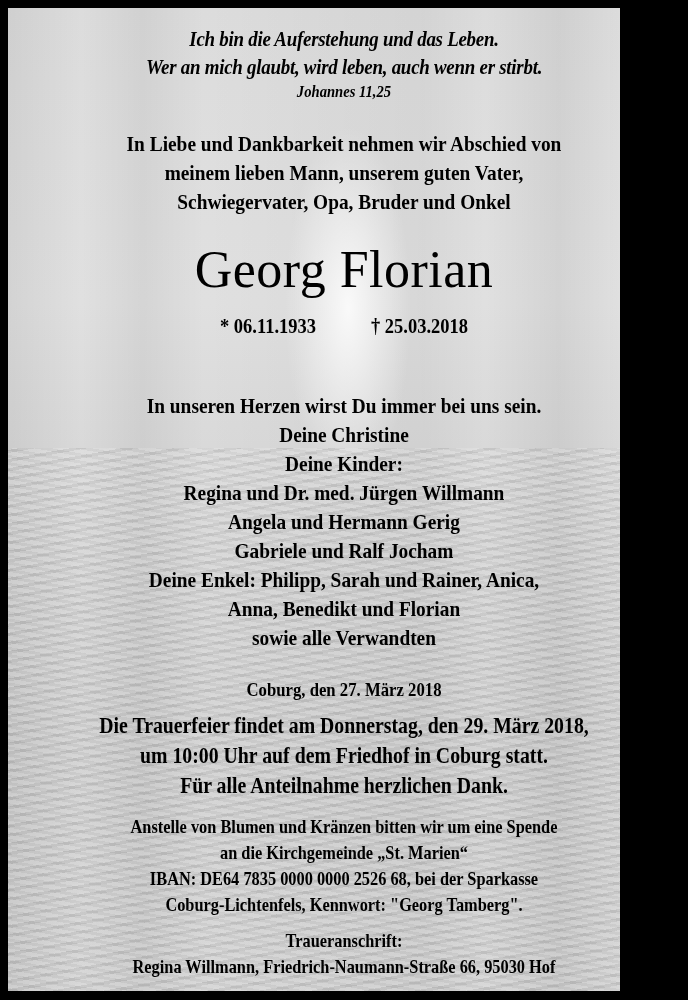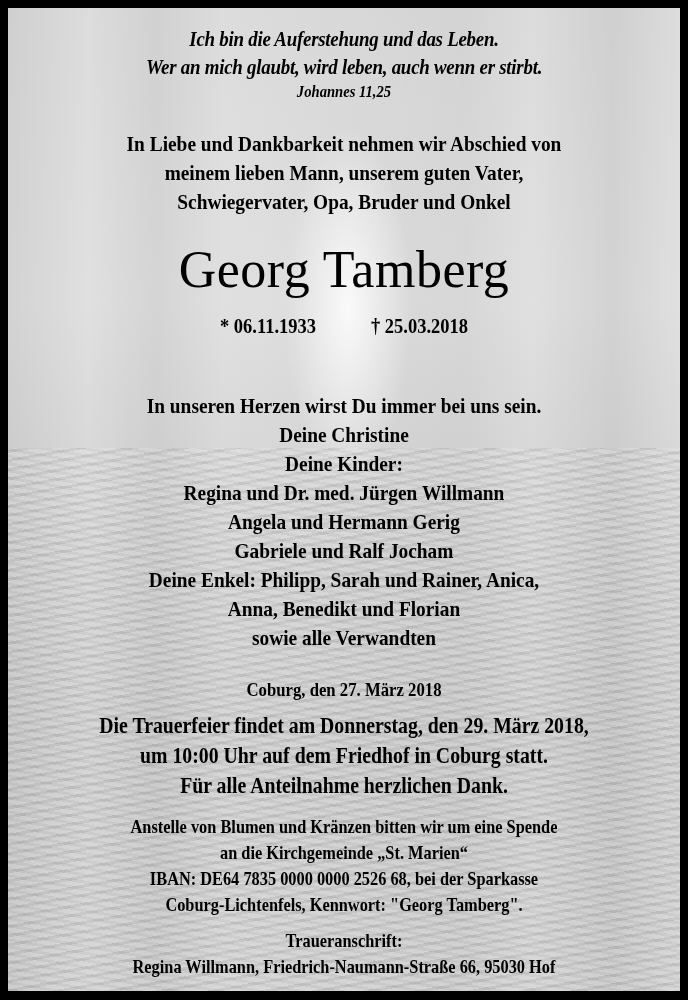--- a/index.html
+++ b/index.html
@@ -1,18 +1,18 @@
 <!DOCTYPE html>
 <html><head>
 <meta charset="utf-8">
 <style>
   html, body { margin: 0; padding: 0; }
   body { width: 688px; height: 1000px; background: #000; overflow: hidden; }
   .card {
-    position: absolute; left: 8px; top: 8px; width: 672px; height: 983px;
+    position: absolute; left: 8px; top: 8px; width: 612px; height: 983px;
     background:
       radial-gradient(ellipse 90px 260px at 340px 300px, rgba(255,255,255,0.85), rgba(255,255,255,0) 70%),
       linear-gradient(90deg, rgba(0,0,0,0.06) 0%, rgba(0,0,0,0) 12%, rgba(0,0,0,0.05) 22%, rgba(0,0,0,0) 32%, rgba(0,0,0,0.04) 68%, rgba(0,0,0,0) 78%, rgba(0,0,0,0.06) 90%, rgba(0,0,0,0) 100%),
       linear-gradient(180deg, #dcdcdc 0%, #e0e0e0 30%, #d4d4d4 55%, #cfcfcf 75%, #d2d2d2 100%);
     font-family: "Liberation Serif", "DejaVu Serif", serif;
     color: #000;
     text-align: center;
   }
   .texture {
     position: absolute; left: 0; right: 0; top: 440px; bottom: 0;
@@ -40,21 +40,21 @@
   <div class="texture"></div>
 
   <div class="line verse" style="top:18px;">Ich bin die Auferstehung und das Leben.</div>
   <div class="line verse" style="top:46px;">Wer an mich glaubt, wird leben, auch wenn er stirbt.</div>
   <div class="line verse-ref" style="top:74px;">Johannes 11,25</div>
 
   <div class="line intro" style="top:123px;">In Liebe und Dankbarkeit nehmen wir Abschied von</div>
   <div class="line intro" style="top:152px;">meinem lieben Mann, unserem guten Vater,</div>
   <div class="line intro" style="top:181px;">Schwiegervater, Opa, Bruder und Onkel</div>
 
-  <div class="line name" style="top:232px;">Georg Tamberg</div>
+  <div class="line name" style="top:232px;">Georg Florian</div>
 
   <div class="line dates" style="top:306px;">
     <span>* 06.11.1933</span>
     <span style="display:inline-block;width:52px;"></span>
     <span>† 25.03.2018</span>
   </div>
 
   <div class="line body" style="top:385px;">In unseren Herzen wirst Du immer bei uns sein.</div>
   <div class="line body" style="top:414px;">Deine Christine</div>
   <div class="line body" style="top:443px;">Deine Kinder:</div>

